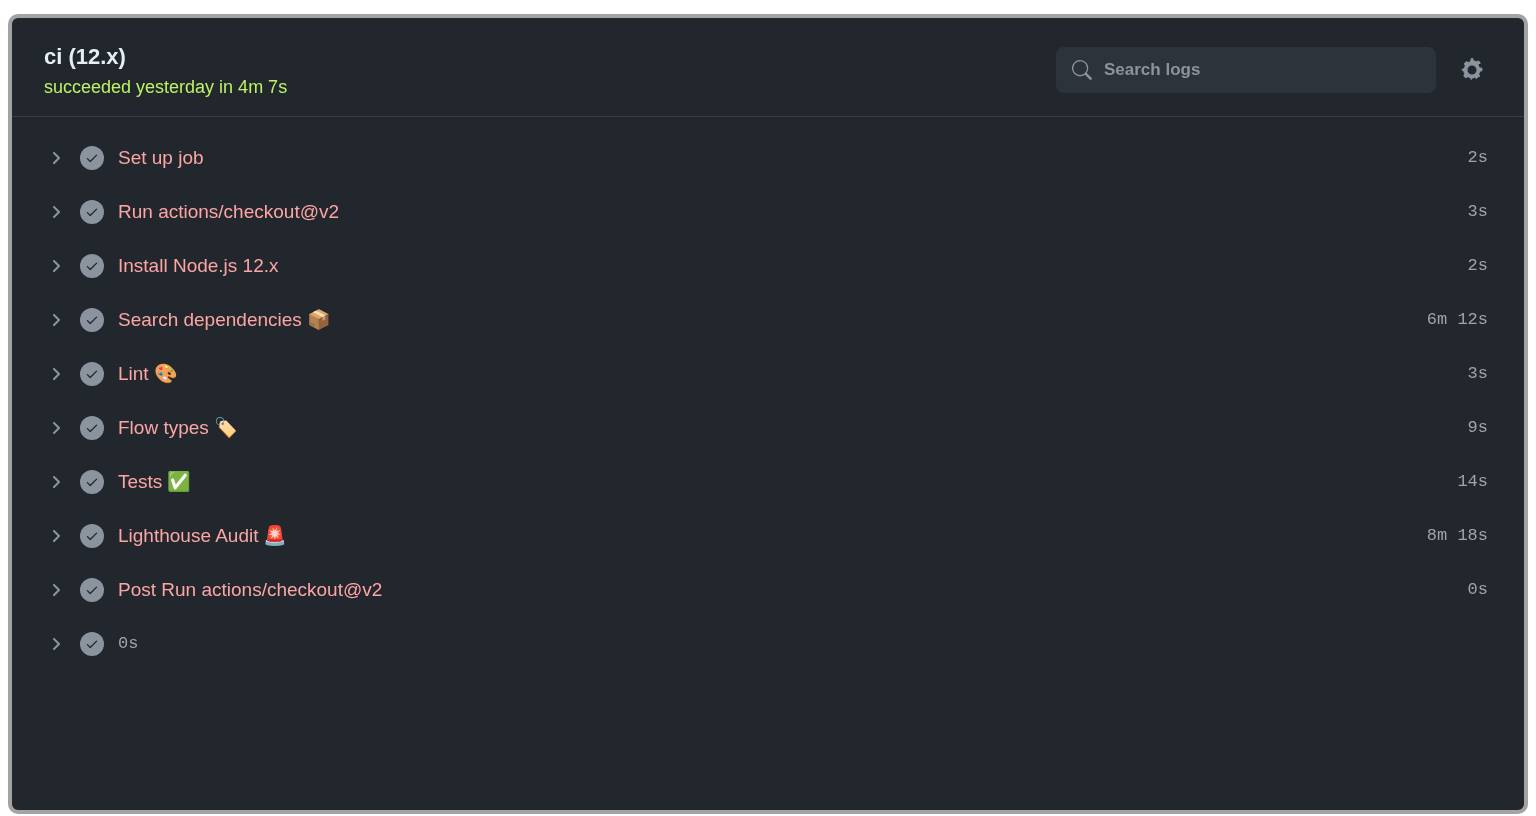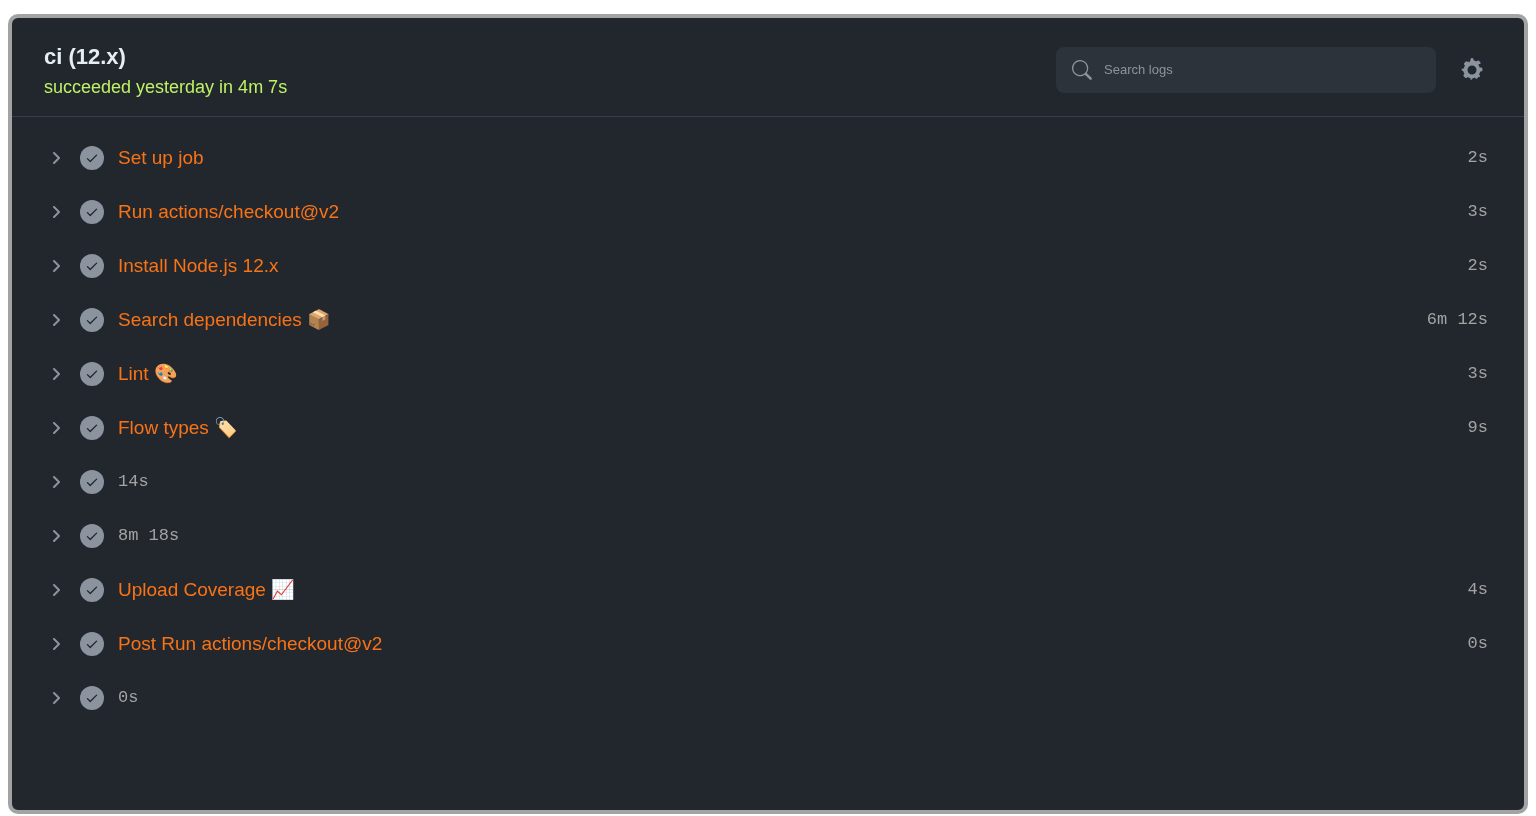--- a/index.html
+++ b/index.html
@@ -47,23 +47,24 @@
     padding: 0 16px;
     height: 46px;
     width: 380px;
   }
   .search-wrap svg { flex-shrink: 0; }
   .search-input {
     background: transparent;
     border: none;
     outline: none;
     color: #adbac7;
-    font-size: 13px;
+    font-size: 17px;
     margin-left: 12px;
     width: 100%;
+    font-weight: bold;
   }
   .search-input::placeholder { color: #8b949e; }
   .gear-btn {
     background: transparent;
     border: none;
     cursor: pointer;
     padding: 8px;
     display: flex;
     align-items: center;
     justify-content: center;
@@ -93,21 +94,21 @@
     width: 24px;
     height: 24px;
     border-radius: 50%;
     background: #8b949e;
     display: flex;
     align-items: center;
     justify-content: center;
     flex-shrink: 0;
   }
   .step-label {
-    color: #f97316;
+    color: #fca5a5;
     font-size: 19px;
     flex: 1;
   }
   .step-duration {
     color: #a3a3a3;
     font-family: "SFMono-Regular", Consolas, "Liberation Mono", Menlo, monospace;
     font-size: 17px;
   }
 </style>
 </head>
@@ -225,48 +226,36 @@
         <span class="chevron">
           <svg width="12" height="12" viewBox="0 0 8 12" fill="none">
             <path d="M1 1l5 5-5 5" stroke="#8b949e" stroke-width="2" stroke-linecap="round" stroke-linejoin="round"></path>
           </svg>
         </span>
         <span class="status-icon">
           <svg width="14" height="14" viewBox="0 0 16 16" fill="#22272e">
             <path d="M13.78 4.22a.75.75 0 0 1 0 1.06l-7.25 7.25a.75.75 0 0 1-1.06 0L2.22 9.28a.75.75 0 0 1 1.06-1.06L6 10.94l6.72-6.72a.75.75 0 0 1 1.06 0z"></path>
           </svg>
         </span>
+        <span class="step-label">Tests ✅</span>
         <span class="step-duration">14s</span>
       </div>
       <div class="step-row">
         <span class="chevron">
           <svg width="12" height="12" viewBox="0 0 8 12" fill="none">
             <path d="M1 1l5 5-5 5" stroke="#8b949e" stroke-width="2" stroke-linecap="round" stroke-linejoin="round"></path>
           </svg>
         </span>
         <span class="status-icon">
           <svg width="14" height="14" viewBox="0 0 16 16" fill="#22272e">
             <path d="M13.78 4.22a.75.75 0 0 1 0 1.06l-7.25 7.25a.75.75 0 0 1-1.06 0L2.22 9.28a.75.75 0 0 1 1.06-1.06L6 10.94l6.72-6.72a.75.75 0 0 1 1.06 0z"></path>
           </svg>
         </span>
+        <span class="step-label">Lighthouse Audit 🚨</span>
         <span class="step-duration">8m 18s</span>
-      </div>
-      <div class="step-row">
-        <span class="chevron">
-          <svg width="12" height="12" viewBox="0 0 8 12" fill="none">
-            <path d="M1 1l5 5-5 5" stroke="#8b949e" stroke-width="2" stroke-linecap="round" stroke-linejoin="round"></path>
-          </svg>
-        </span>
-        <span class="status-icon">
-          <svg width="14" height="14" viewBox="0 0 16 16" fill="#22272e">
-            <path d="M13.78 4.22a.75.75 0 0 1 0 1.06l-7.25 7.25a.75.75 0 0 1-1.06 0L2.22 9.28a.75.75 0 0 1 1.06-1.06L6 10.94l6.72-6.72a.75.75 0 0 1 1.06 0z"></path>
-          </svg>
-        </span>
-        <span class="step-label">Upload Coverage 📈</span>
-        <span class="step-duration">4s</span>
       </div>
       <div class="step-row">
         <span class="chevron">
           <svg width="12" height="12" viewBox="0 0 8 12" fill="none">
             <path d="M1 1l5 5-5 5" stroke="#8b949e" stroke-width="2" stroke-linecap="round" stroke-linejoin="round"></path>
           </svg>
         </span>
         <span class="status-icon">
           <svg width="14" height="14" viewBox="0 0 16 16" fill="#22272e">
             <path d="M13.78 4.22a.75.75 0 0 1 0 1.06l-7.25 7.25a.75.75 0 0 1-1.06 0L2.22 9.28a.75.75 0 0 1 1.06-1.06L6 10.94l6.72-6.72a.75.75 0 0 1 1.06 0z"></path>

